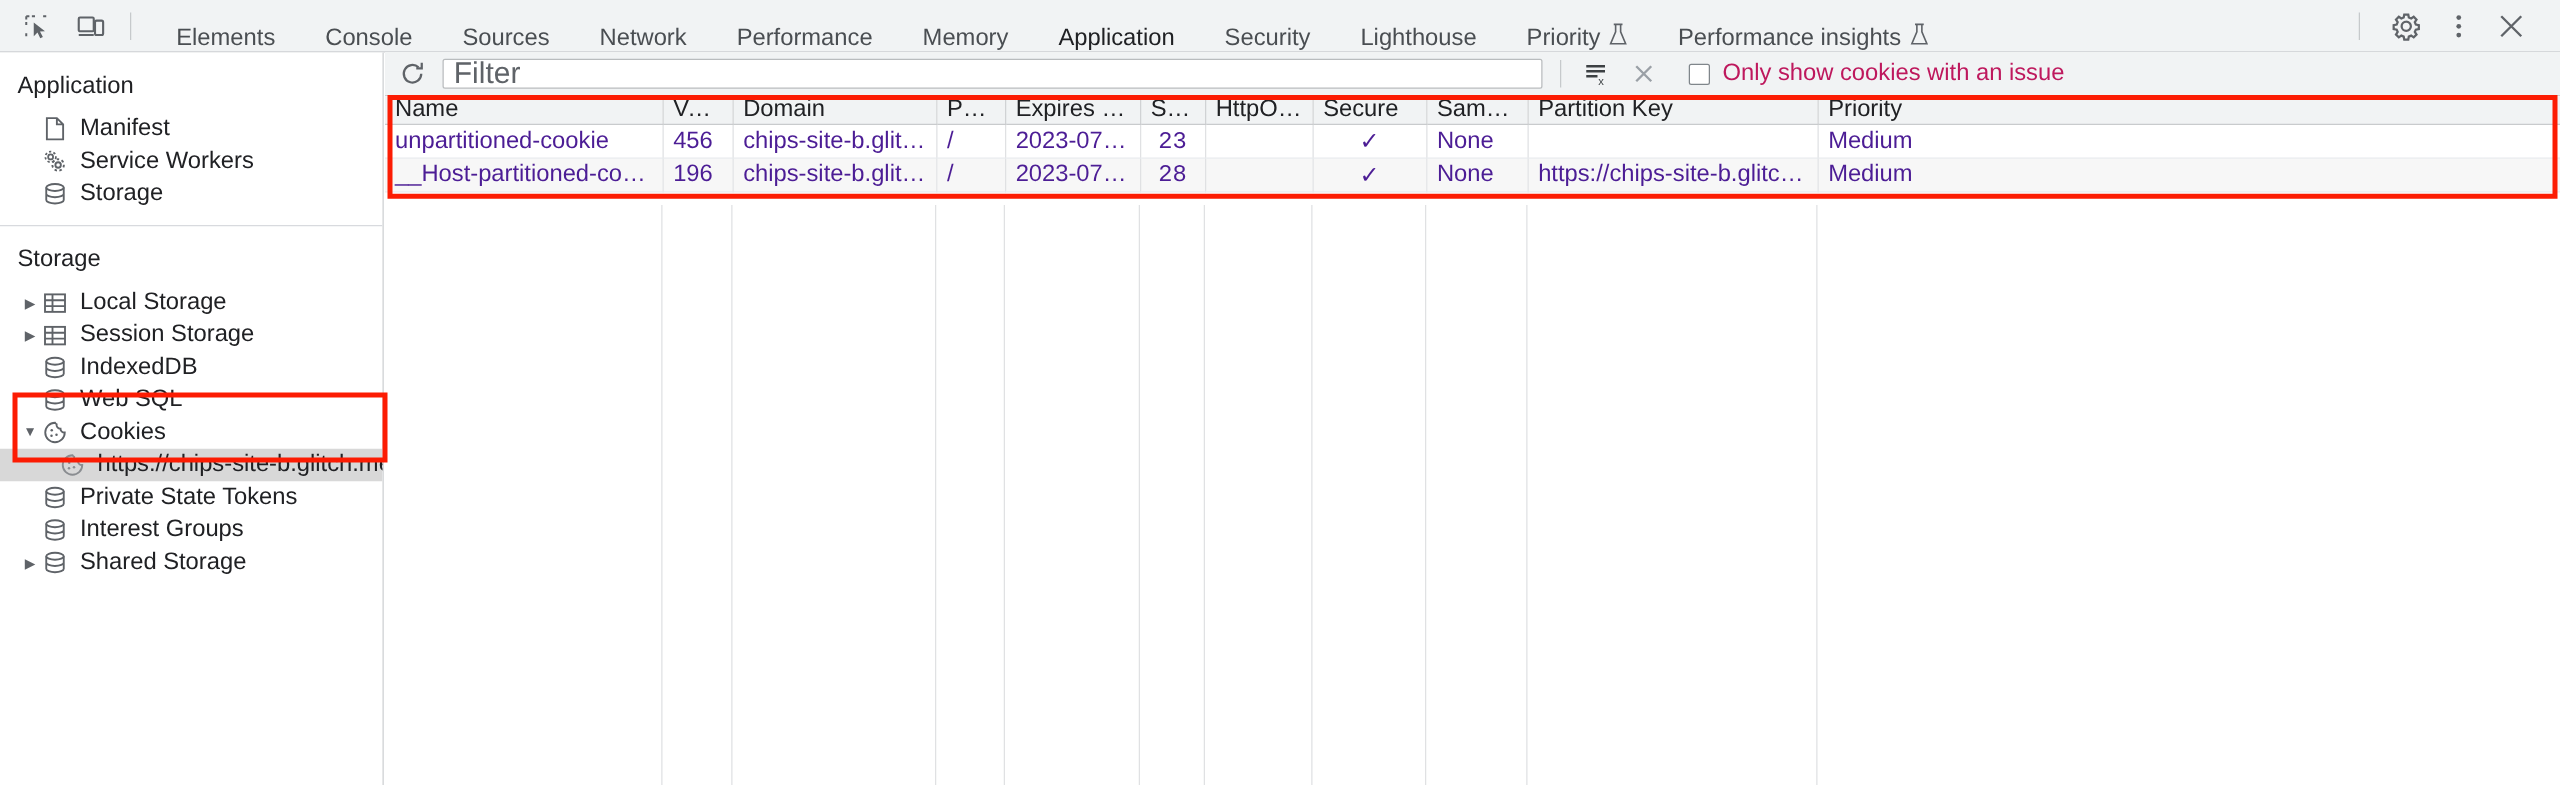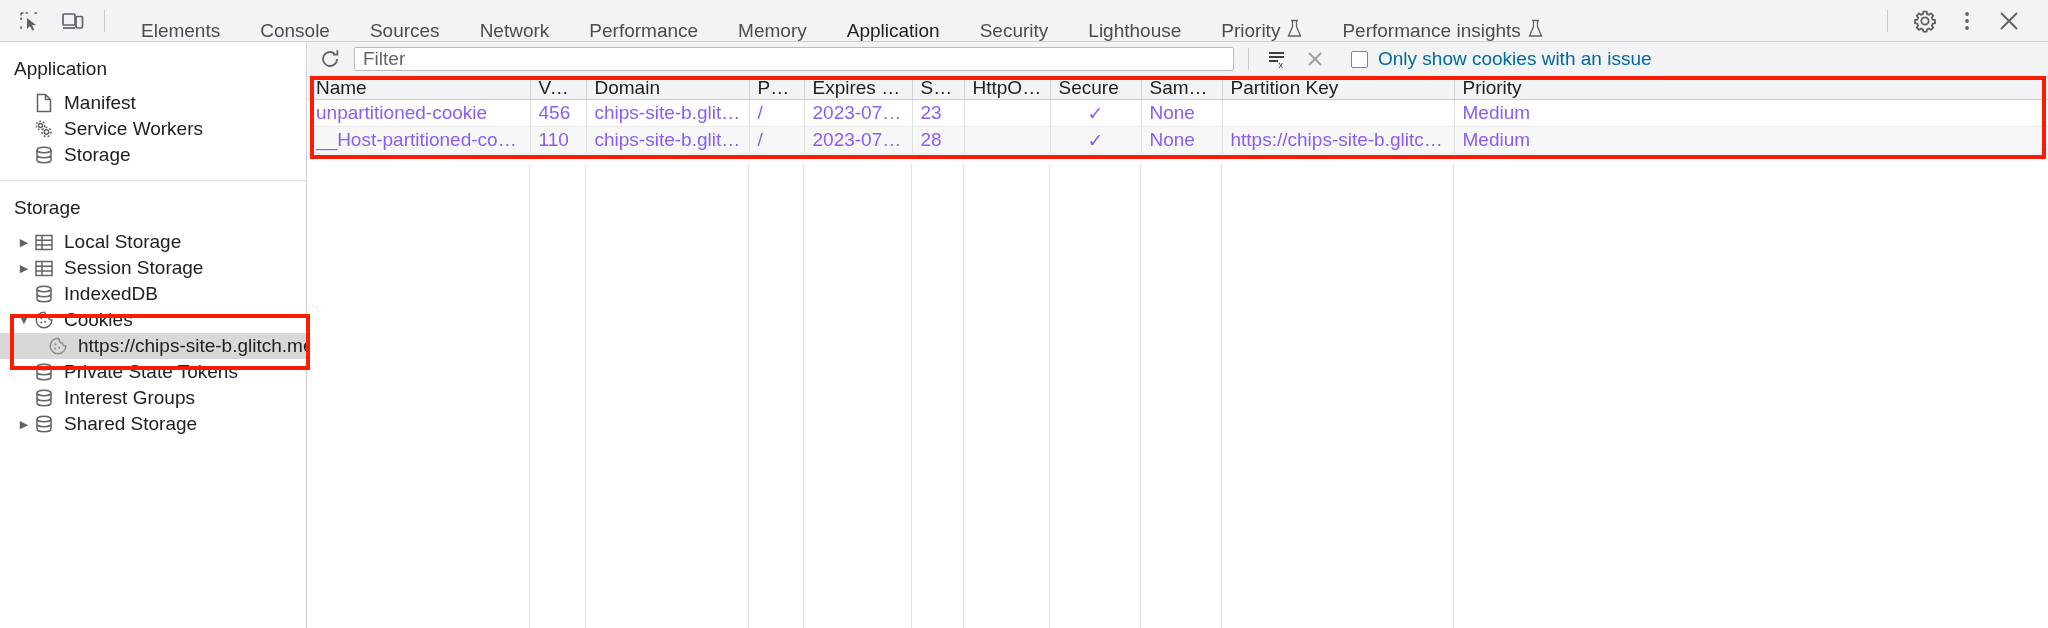--- a/index.html
+++ b/index.html
@@ -69,46 +69,46 @@
   
   .pane { position: absolute; left: 308px; top: 42px; width: 1740px; height: 586px; background: #fff; }
   .filterbar {
     height: 35px; background: #f1f3f4; border-bottom: 1px solid #cdd0d2;
     display: flex; align-items: center; padding: 0 8px; gap: 10px;
   }
   .fb-btn { width: 28px; height: 28px; display: flex; align-items: center; justify-content: center; cursor: pointer; }
   .filter-input {
     flex: 0 0 auto; width: 880px; height: 24px; background: #fff;
     border: 1px solid #b9bcbe; border-radius: 2px;
-    font-size: 19px; color: #202124; padding: 0 8px; outline: none;
+    font-size: 24px; color: #202124; padding: 0 8px; outline: none;
     font-family: "Liberation Sans", sans-serif;
   }
   .filter-input::placeholder { color: #5f6368; }
   .fb-sep { width: 1px; height: 22px; background: #c6c9cb; margin: 0 4px; }
   .fb-check { display: flex; align-items: center; gap: 10px; margin-left: 12px; cursor: pointer; }
   .cbox { width: 17px; height: 17px; border: 1.5px solid #80868b; border-radius: 2px; background: #fff; }
-  .fb-check-label { font-size: 19px; color: #0369a1; white-space: nowrap; }
+  .fb-check-label { font-size: 19px; color: #be185d; white-space: nowrap; }
 
   
   .grid { position: relative; width: 1740px; height: 551px; background: #fff; }
   table.cookies { width: 1740px; border-collapse: collapse; table-layout: fixed; }
   table.cookies th {
     background: #f1f3f4; font-weight: 400; font-size: 19px; color: #202124;
     text-align: left; height: 14px; padding: 0 8px;
     border-right: 1px solid #d0d2d4; border-bottom: 1px solid #c9cbcd;
     white-space: nowrap; overflow: hidden; text-overflow: ellipsis;
   }
   table.cookies td {
-    font-size: 19px; color: #8b5cf6; height: 27px; padding: 0 8px;
+    font-size: 19px; color: #4c1d95; height: 27px; padding: 0 8px;
     border-right: 1px solid #e0e1e3; border-bottom: 1px solid #e8eaed;
     white-space: nowrap; overflow: hidden; text-overflow: ellipsis;
   }
   tr.row-even td { background: #ffffff; }
   tr.row-odd  td { background: #f7f7f7; }
-  td.num { text-align: left; }
+  td.num { text-align: center; font-family: Liberation Mono, monospace; }
   td.ctr { text-align: center; }
   td.name-cell { padding-left: 26px; }
 
   
   .rulers { position: absolute; left: 0; top: 87px; width: 1740px; height: 464px; }
   .ruler { position: absolute; top: 0; bottom: 0; width: 1px; background: #e0e1e3; }
 </style>
 </head>
 <body>
 
@@ -271,20 +271,30 @@
         <span class="twisty empty">▶</span>
         <span class="si-icon">
           <svg width="20" height="20" viewBox="0 0 20 20">
             <ellipse cx="10" cy="5" rx="7" ry="2.8" fill="none" stroke="#5f6368" stroke-width="1.5"></ellipse>
             <path d="M3 5 v10 a7 2.8 0 0 0 14 0 v-10 M3 10 a7 2.8 0 0 0 14 0" fill="none" stroke="#5f6368" stroke-width="1.5"></path>
           </svg>
         </span>
         <span class="si-label">IndexedDB</span>
       </div>
 
+      <div class="side-item">
+        <span class="twisty empty">▶</span>
+        <span class="si-icon">
+          <svg width="20" height="20" viewBox="0 0 20 20">
+            <ellipse cx="10" cy="5" rx="7" ry="2.8" fill="none" stroke="#5f6368" stroke-width="1.5"></ellipse>
+            <path d="M3 5 v10 a7 2.8 0 0 0 14 0 v-10 M3 10 a7 2.8 0 0 0 14 0" fill="none" stroke="#5f6368" stroke-width="1.5"></path>
+          </svg>
+        </span>
+        <span class="si-label">Web SQL</span>
+      </div>
 
       <div class="side-item">
         <span class="twisty">▼</span>
         <span class="si-icon">
           <svg width="20" height="20" viewBox="0 0 20 20">
             <path d="M10 2.2 a7.8 7.8 0 1 0 7.8 7.8 a3 3 0 0 1 -3.4 -3 a3 3 0 0 1 -3.1 -3.6 a3 3 0 0 1 -1.3 -1.2 Z" fill="none" stroke="#5f6368" stroke-width="1.5"></path>
             <circle cx="7.4" cy="8.2" r="1" fill="#5f6368"></circle>
             <circle cx="11.2" cy="11.8" r="1" fill="#5f6368"></circle>
             <circle cx="7.2" cy="12.6" r="1" fill="#5f6368"></circle>
           </svg>
@@ -407,21 +417,21 @@
             <td>2023-07-07…</td>
             <td class="num">23</td>
             <td class="ctr"></td>
             <td class="ctr">✓</td>
             <td>None</td>
             <td></td>
             <td>Medium</td>
           </tr>
           <tr class="row-odd">
             <td class="name-cell">__Host-partitioned-cookie</td>
-            <td>110</td>
+            <td>196</td>
             <td>chips-site-b.glitch.me</td>
             <td>/</td>
             <td>2023-07-07…</td>
             <td class="num">28</td>
             <td class="ctr"></td>
             <td class="ctr">✓</td>
             <td>None</td>
             <td>https://chips-site-b.glitch.me</td>
             <td>Medium</td>
           </tr>

